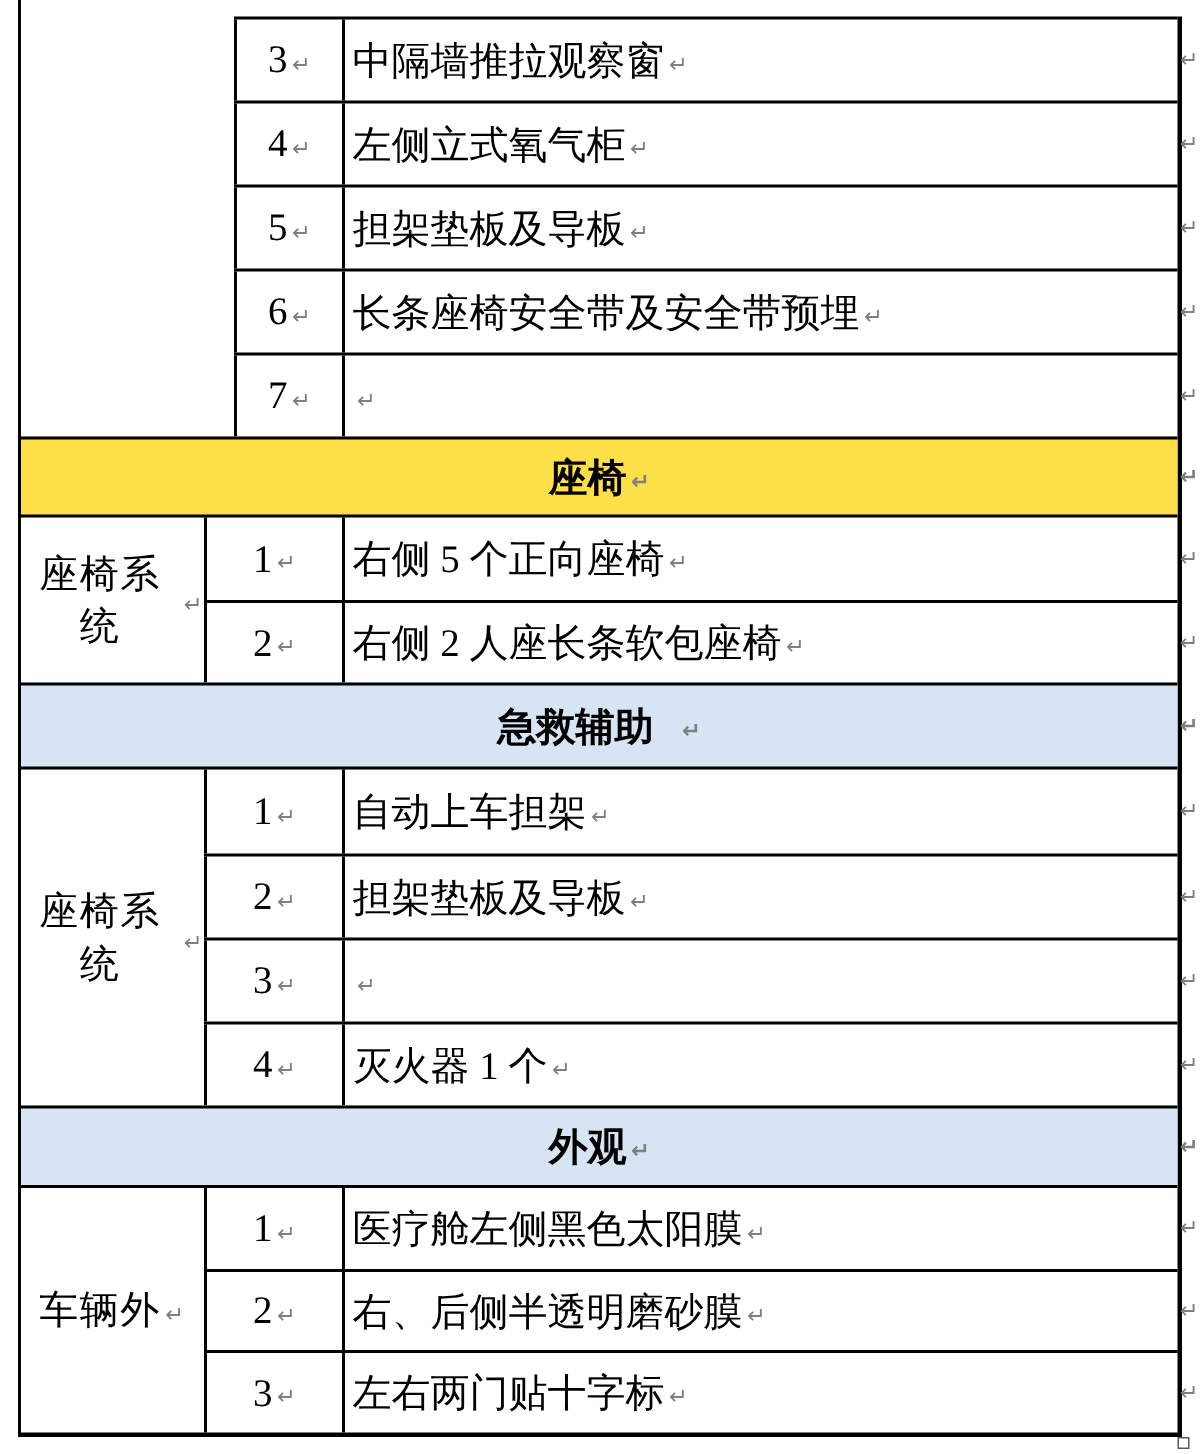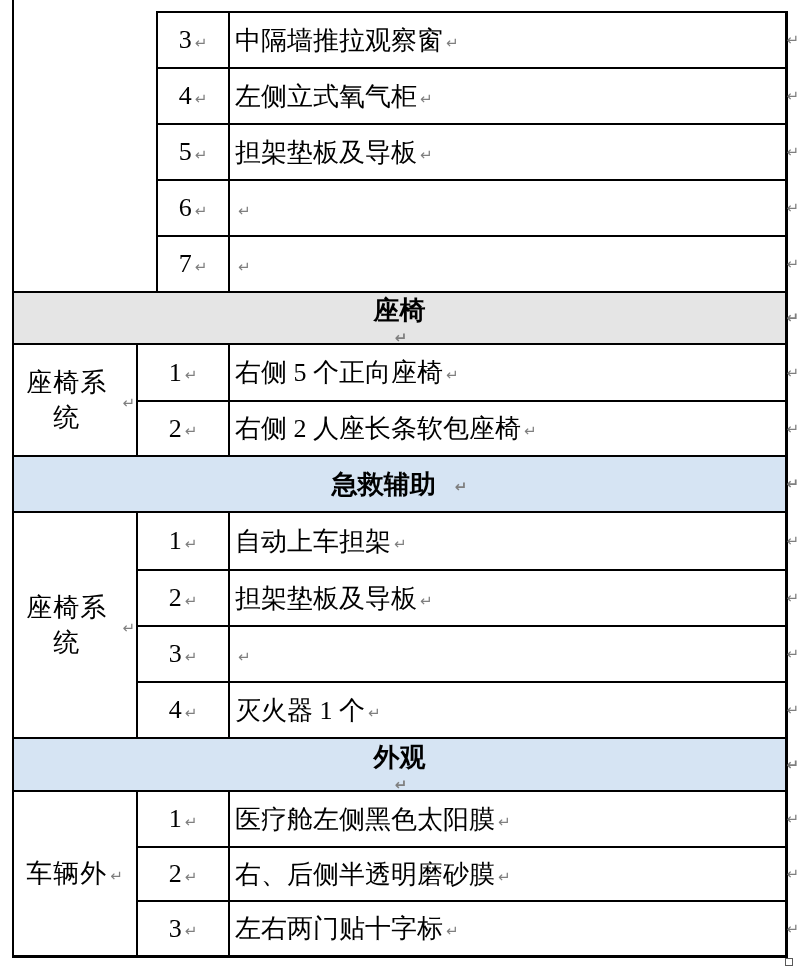--- a/index.html
+++ b/index.html
@@ -34,21 +34,21 @@
   .desc-cell{flex:1;display:flex;align-items:center;padding-left:5px;}
 
   
   .band{
     border-top:2px solid #000;border-bottom:2px solid #000;
     display:flex;align-items:center;justify-content:center;
     font-weight:bold;position:relative;
   }
   .band-1{height:54px;}
   .band-2{height:58px;gap:16px;}
-  .band-3{height:55px;flex-direction:column;}
+  .band-3{height:55px;}
 
   
   .sec{display:flex;}
   .sec-cat{
     width:122px;display:flex;align-items:center;justify-content:center;
     letter-spacing:1px;text-align:center;
   }
   .sec-rows{flex:1;display:flex;flex-direction:column;}
   .sec-row{display:flex;position:relative;}
   .sec-row + .sec-row{border-top:2px solid #000;}
@@ -121,40 +121,41 @@
           </div>
         <span class="end-pmark" style="color: rgb(127, 127, 127);">↵</span>
       </div>
 
       <div class="cont-row">
         <div class="num-cell">
             <span>6</span>
             <span class="pmark" style="color: rgb(127, 127, 127);">↵</span>
           </div>
         <div class="desc-cell">
+            <span>长条座椅安全带及安全带预埋</span>
             <span class="pmark" style="color: rgb(127, 127, 127);">↵</span>
           </div>
         <span class="end-pmark" style="color: rgb(127, 127, 127);">↵</span>
       </div>
 
       <div class="cont-row">
         <div class="num-cell">
             <span>7</span>
             <span class="pmark" style="color: rgb(127, 127, 127);">↵</span>
           </div>
         <div class="desc-cell">
             <span class="pmark" style="color: rgb(127, 127, 127);">↵</span>
           </div>
         <span class="end-pmark" style="color: rgb(127, 127, 127);">↵</span>
       </div>
 
     </div>
   </div>
 
-  <div class="band band-1" style="background: #e5e5e5; flex-direction: column;">
+  <div class="band band-1" style="background: #fde047;">
     <span>座椅</span>
       <span class="pmark" style="color: rgb(127, 127, 127);">↵</span>
     <span class="end-pmark" style="color: rgb(127, 127, 127);">↵</span>
   </div>
 
   <div class="sec sec-1">
     <div class="sec-cat">
         <span>座椅系统</span>
         <span class="pmark" style="color: rgb(127, 127, 127);">↵</span>
       </div>

